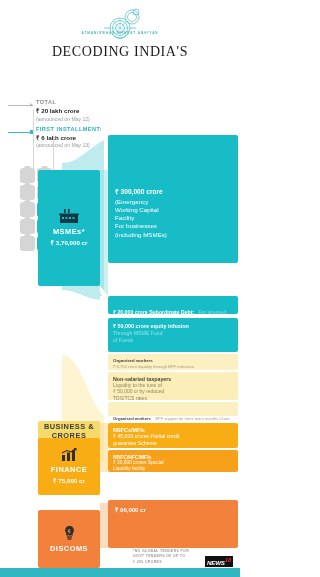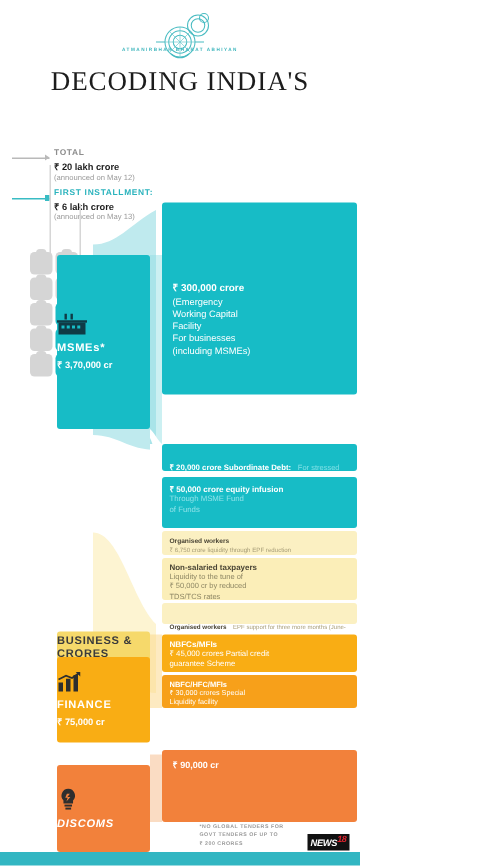--- a/index.html
+++ b/index.html
@@ -17,21 +17,21 @@
     position:absolute; left:50%; top:31px; transform:translateX(-50%);
     font-size:3.1px; letter-spacing:1.0px; color:#3fb6bd; white-space:nowrap;
     font-weight:bold;
   }
   #title { position:absolute; left:0; top:44px; width:240px; text-align:center; }
   #title .l1, #title .l2 {
     font-family:"Liberation Serif", serif;
     color:#1c1c1c; letter-spacing:0.6px; line-height:1.14;
     display:block;
   }
-  #title .l1 { font-size:18px; }
+  #title .l1 { font-size:14px; }
   #title .l2 { font-size:18.5px; }
 
   
   #legend { position:absolute; left:8px; top:99px; width:102px; }
   .legend-row { position:relative; padding-left:28px; margin-bottom:4px; }
   .legend-row .lead {
     position:absolute; left:0; top:6px; width:25px; height:1px; background:#b9b9b9;
   }
   .legend-row .lead::after {
     content:""; position:absolute; right:0; top:-1.6px;
@@ -58,31 +58,31 @@
     border-radius:2.6px 2.6px 0 0; background:inherit;
   }
   .picto.on { background:#17bcc6; }
 
   
   #flow { position:absolute; left:0; top:0; width:240px; height:577px; }
 
   
   .cat {
     position:absolute; left:38px; width:62px; border-radius:2px;
-    display:flex; flex-direction:column; align-items:flex-start; justify-content:center;
+    display:flex; flex-direction:column; align-items:center; justify-content:center;
     text-align:center; color:#ffffff;
   }
   .cat .ic { margin-bottom:3px; }
   .cat .nm { font-size:7.4px; font-weight:bold; letter-spacing:0.5px; }
   .cat .am { font-size:6.2px; margin-top:2px; font-weight:bold; }
 
   #cat-msme     { top:170px; height:116px; background:#17bcc6; }
   #cat-business { top:421px; height:28px;  background:#f6d96b; color:#3b3b3b; }
   #cat-finance  { top:438px; height:57px;  background:#f9ad14; }
-  #cat-discoms  { top:510px; height:58px;  background:#f2813b;font-style:italic; }
+  #cat-discoms  { top:510px; height:58px;  background:#f2813b; }
   #cat-business .nm { color:#3b3b3b; }
   #cat-business .am { color:#3b3b3b; font-weight:normal; }
 
   
   .blk { position:absolute; left:108px; width:130px; border-radius:2px; padding:4px 5px; }
   .blk .hd { font-weight:bold; }
   .blk .bd { }
 
   #blk-ewc { top:135px; height:128px; background:#17bcc6; color:#ffffff; padding:52px 6px 6px 7px; }
   #blk-ewc .hd { font-size:6.6px; margin-bottom:1.5px; }

